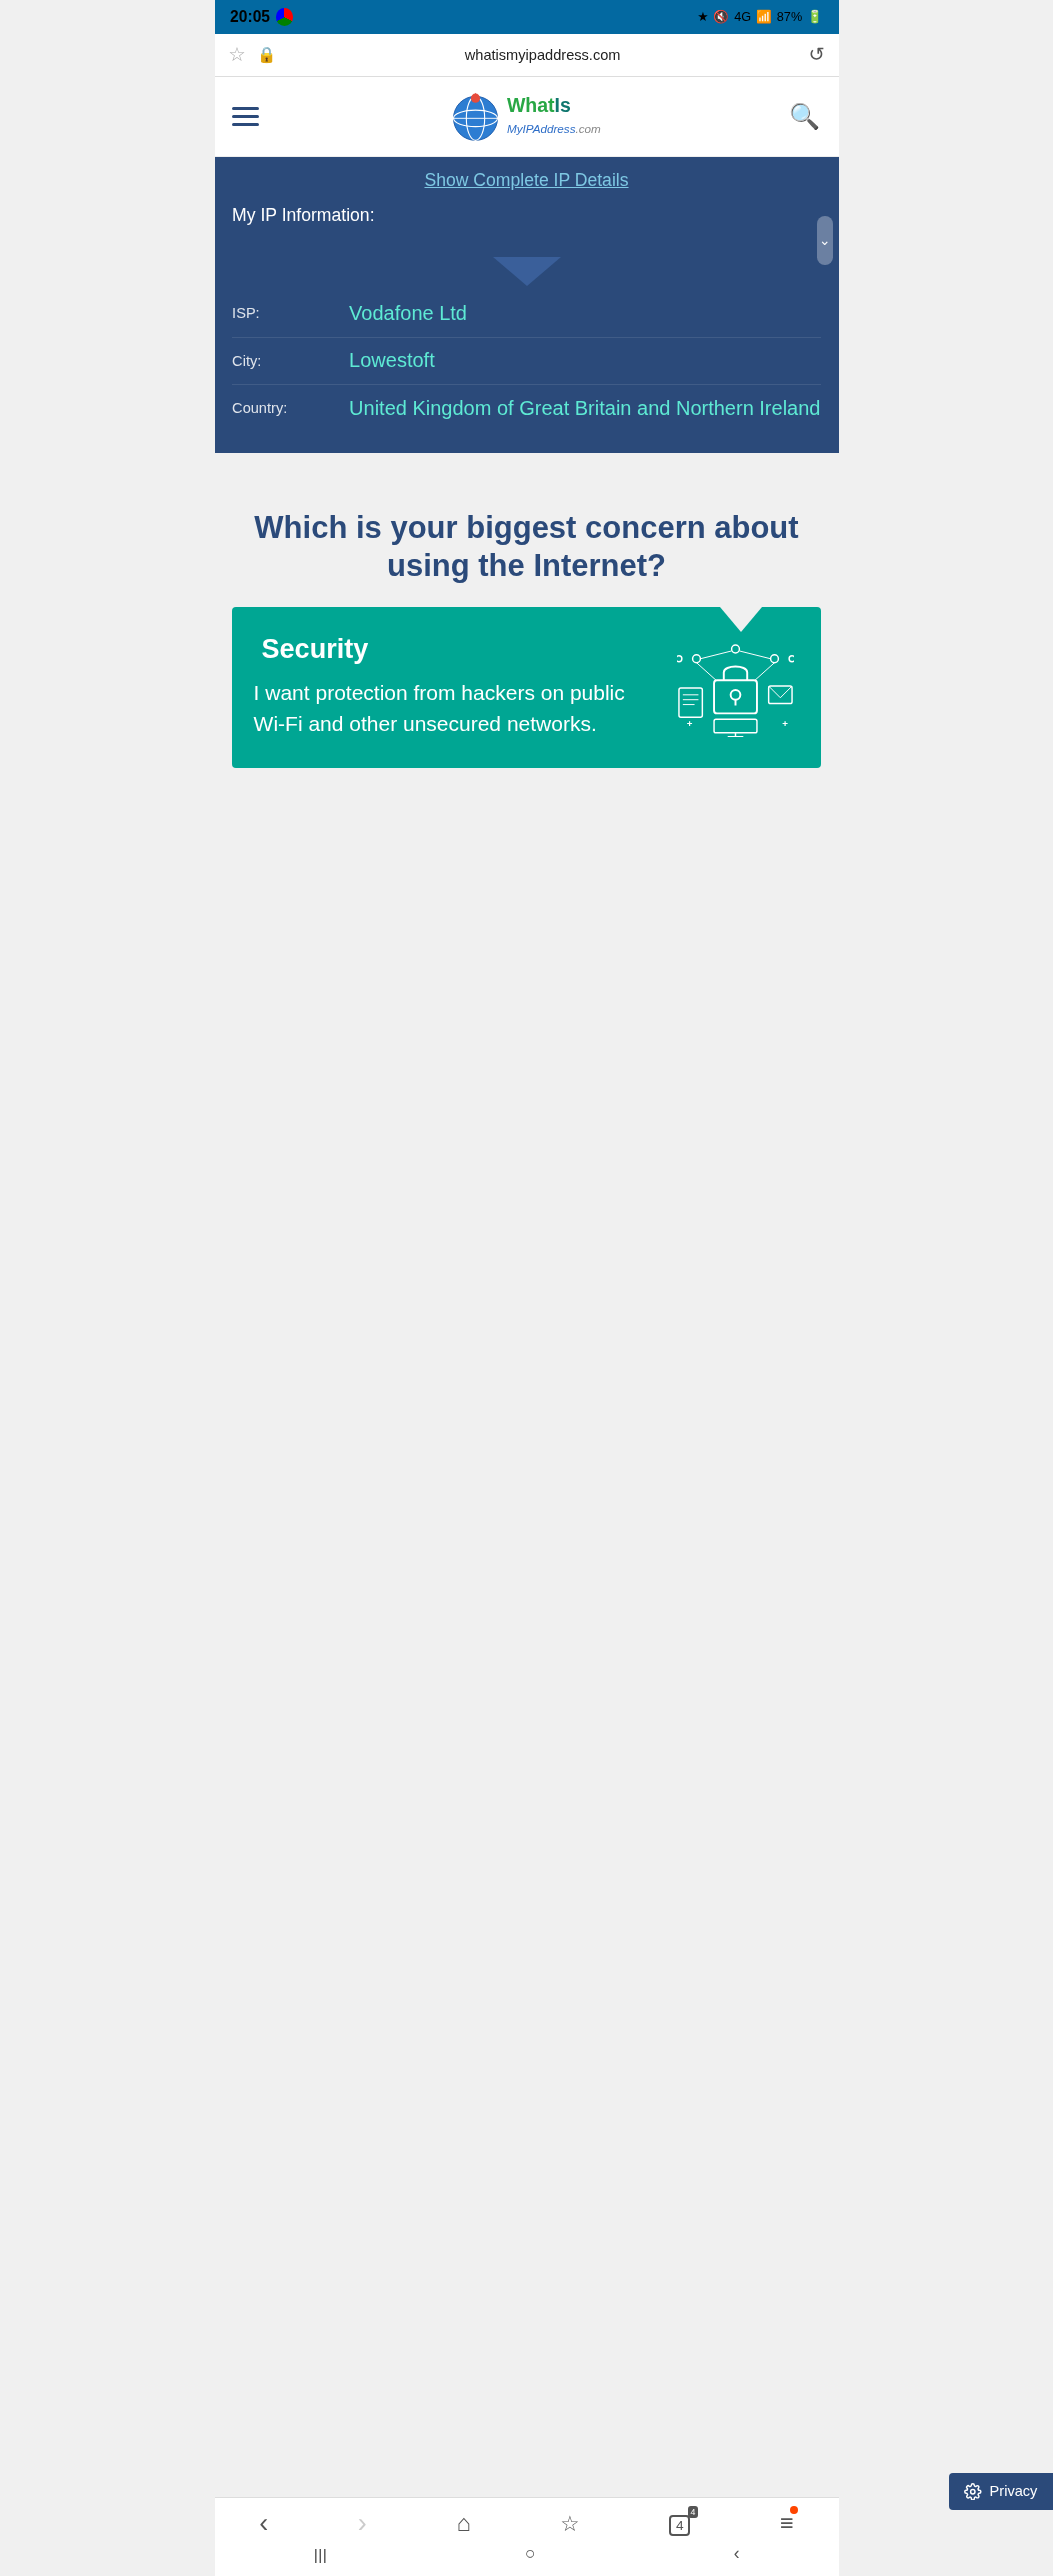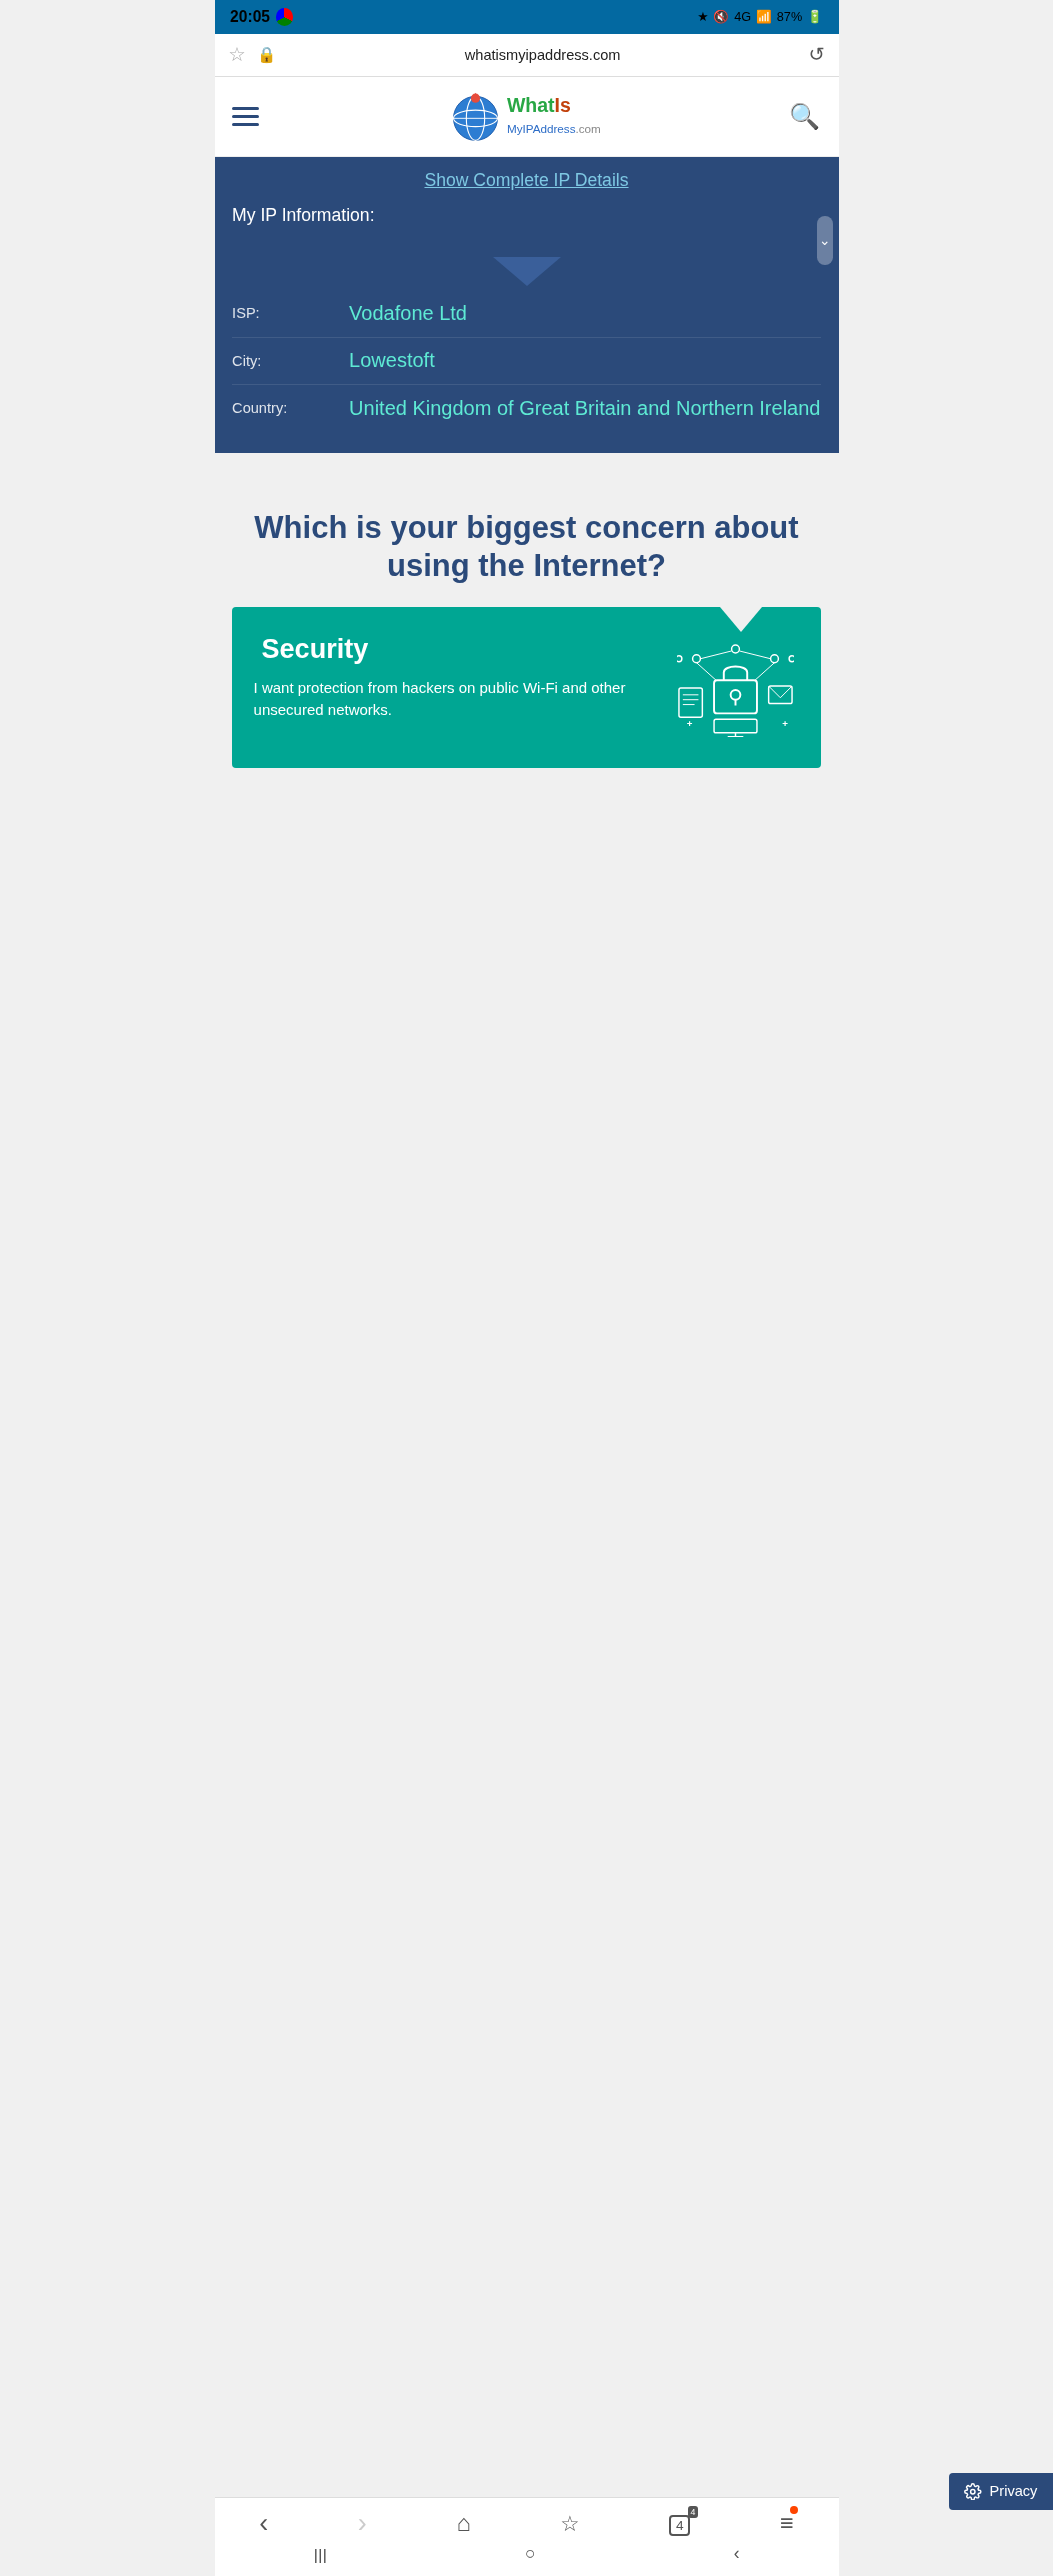--- a/index.html
+++ b/index.html
@@ -111,21 +111,21 @@
       font-size: 19.5px;
       font-weight: 700;
       color: #2d6dc7;
     }
     .logo-text-top span { color: #28a745; }
     .logo-text-bottom {
       font-size: 19.5px;
       font-weight: 700;
       color: #2d6dc7;
     }
-    .logo-text-bottom span { color: #888; font-size: 11.7px; font-weight: 400; }
+    .logo-text-bottom span { color: #888; font-size: 11.7px; font-weight: 400; font-style: italic; }
     .search-icon-header {
       font-size: 25px;
       color: #2b4a7a;
       cursor: pointer;
     }
 
     
     .ip-banner {
       background: #2b4a7a;
       padding: 13.7px 17.6px 17.6px;
@@ -235,21 +235,21 @@
     }
     .security-card-text { flex: 1; }
     .security-card-title {
       font-size: 27px;
       font-weight: 800;
       color: #fff;
       margin-bottom: 11.7px;
       margin-left: 8px;
     }
     .security-card-desc {
-      font-size: 15px;
+      font-size: 21px;
       color: #fff;
       line-height: 1.5;
     }
     .security-card-icon {
       width: 127px;
       min-width: 127px;
       height: 107px;
       display: flex;
       align-items: center;
       justify-content: center;
@@ -374,21 +374,21 @@
     <svg class="logo-globe" viewBox="0 0 60 60" xmlns="http://www.w3.org/2000/svg">
       <circle cx="30" cy="32" r="24" fill="#2d7dd2" stroke="#1a5aaa" stroke-width="1"></circle>
       <ellipse cx="30" cy="32" rx="10" ry="24" fill="none" stroke="#fff" stroke-width="1.2"></ellipse>
       <ellipse cx="30" cy="32" rx="24" ry="9" fill="none" stroke="#fff" stroke-width="1.2"></ellipse>
       <line x1="6" y1="32" x2="54" y2="32" stroke="#fff" stroke-width="1"></line>
       <circle cx="30" cy="10" r="5" fill="#e74c3c"></circle>
       <polygon points="30,4 33,10 27,10" fill="#e74c3c"></polygon>
     </svg>
     <div class="logo-text">
       <div class="logo-text-top">
-        <span style="color:#28a745">What</span><span style="color:#c2410c">Is</span>
+        <span style="color:#28a745">What</span><span style="color:#0f766e">Is</span>
       </div>
       <div class="logo-text-bottom">
         <span style="color:#2d6dc7">MyIPAddress</span><span style="color:#888; font-size:11.7px">.com</span>
       </div>
     </div>
   </div>
   <span class="search-icon-header">🔍</span>
 </div>
 
 <div class="ip-banner">

